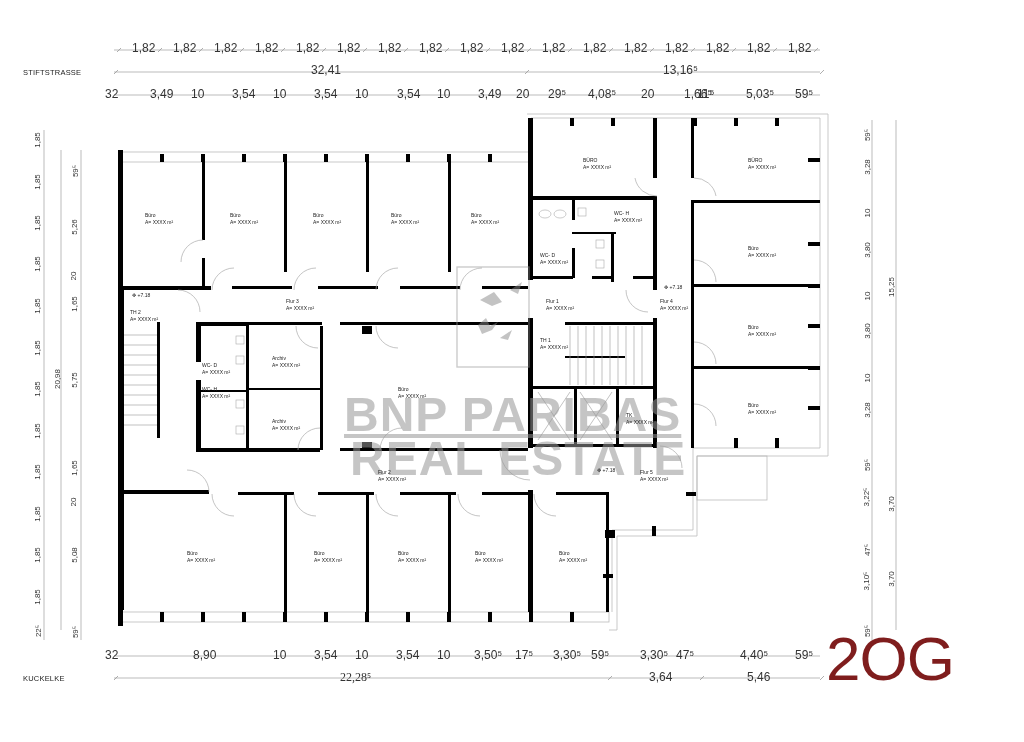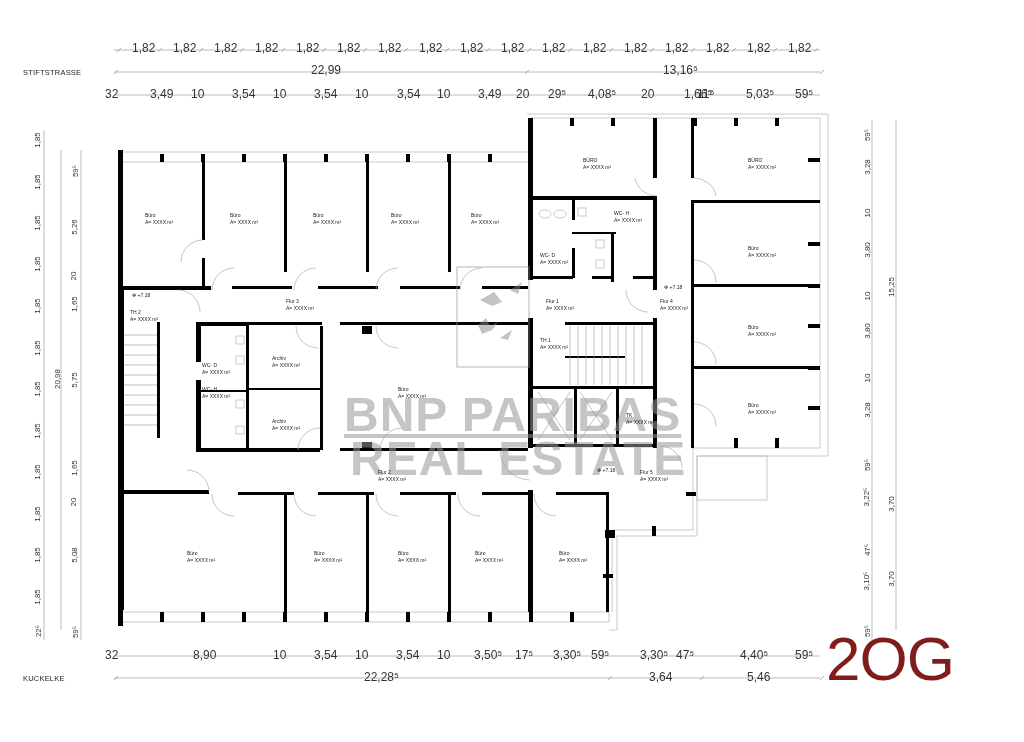--- a/index.html
+++ b/index.html
@@ -272,21 +272,21 @@
   <div class="dim" style="left:501px;top:42px;">1,82</div>
   <div class="dim" style="left:542px;top:42px;">1,82</div>
   <div class="dim" style="left:583px;top:42px;">1,82</div>
   <div class="dim" style="left:624px;top:42px;">1,82</div>
   <div class="dim" style="left:665px;top:42px;">1,82</div>
   <div class="dim" style="left:706px;top:42px;">1,82</div>
   <div class="dim" style="left:747px;top:42px;">1,82</div>
   <div class="dim" style="left:788px;top:42px;">1,82</div>
 </div>
 <div>
-  <div class="dim" style="left:311px;top:64px;">22,99</div>
+  <div class="dim" style="left:311px;top:64px;">32,41</div>
   <div class="dim" style="left:663px;top:64px;">13,16⁵</div>
 </div>
 <div>
   <div class="dim" style="left:105px;top:88px;">32</div>
   <div class="dim" style="left:150px;top:88px;">3,49</div>
   <div class="dim" style="left:191px;top:88px;">10</div>
   <div class="dim" style="left:232px;top:88px;">3,54</div>
   <div class="dim" style="left:273px;top:88px;">10</div>
   <div class="dim" style="left:314px;top:88px;">3,54</div>
   <div class="dim" style="left:355px;top:88px;">10</div>
@@ -314,21 +314,21 @@
   <div class="dim" style="left:474px;top:649px;">3,50⁵</div>
   <div class="dim" style="left:515px;top:649px;">17⁵</div>
   <div class="dim" style="left:553px;top:649px;">3,30⁵</div>
   <div class="dim" style="left:591px;top:649px;">59⁵</div>
   <div class="dim" style="left:640px;top:649px;">3,30⁵</div>
   <div class="dim" style="left:676px;top:649px;">47⁵</div>
   <div class="dim" style="left:740px;top:649px;">4,40⁵</div>
   <div class="dim" style="left:795px;top:649px;">59⁵</div>
 </div>
 <div>
-  <div class="dim" style="left:364px;top:671px;">22,28⁵</div>
+  <div class="dim" style="left:340px;top:671px;font-family:Liberation Serif, serif;">22,28⁵</div>
   <div class="dim" style="left:649px;top:671px;">3,64</div>
   <div class="dim" style="left:747px;top:671px;">5,46</div>
 </div>
 
 <div>
   <div class="dimv" style="left:30px;top:136px;">1,85</div>
   <div class="dimv" style="left:30px;top:178px;">1,85</div>
   <div class="dimv" style="left:30px;top:219px;">1,85</div>
   <div class="dimv" style="left:30px;top:260px;">1,85</div>
   <div class="dimv" style="left:30px;top:302px;">1,85</div>

